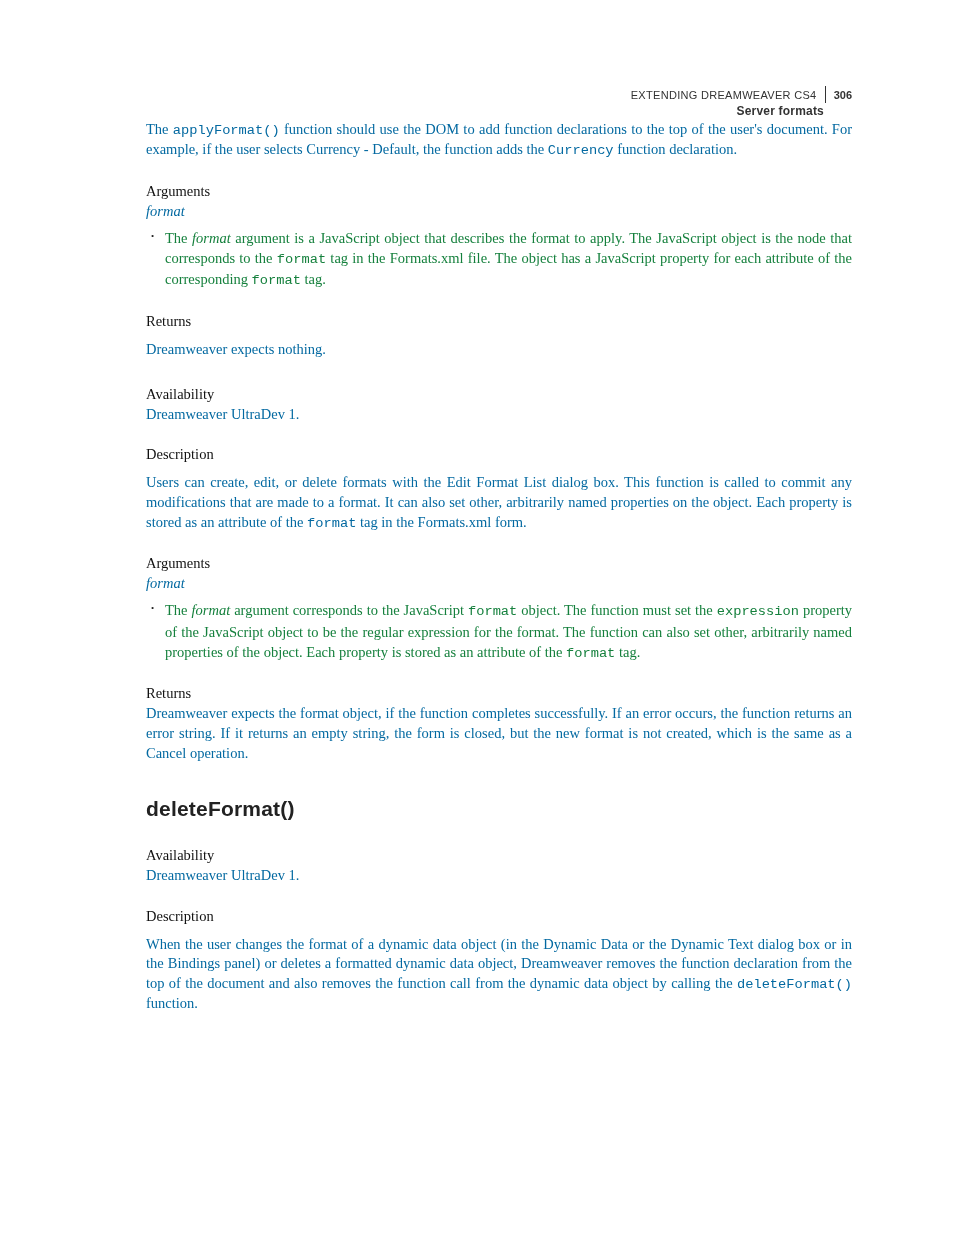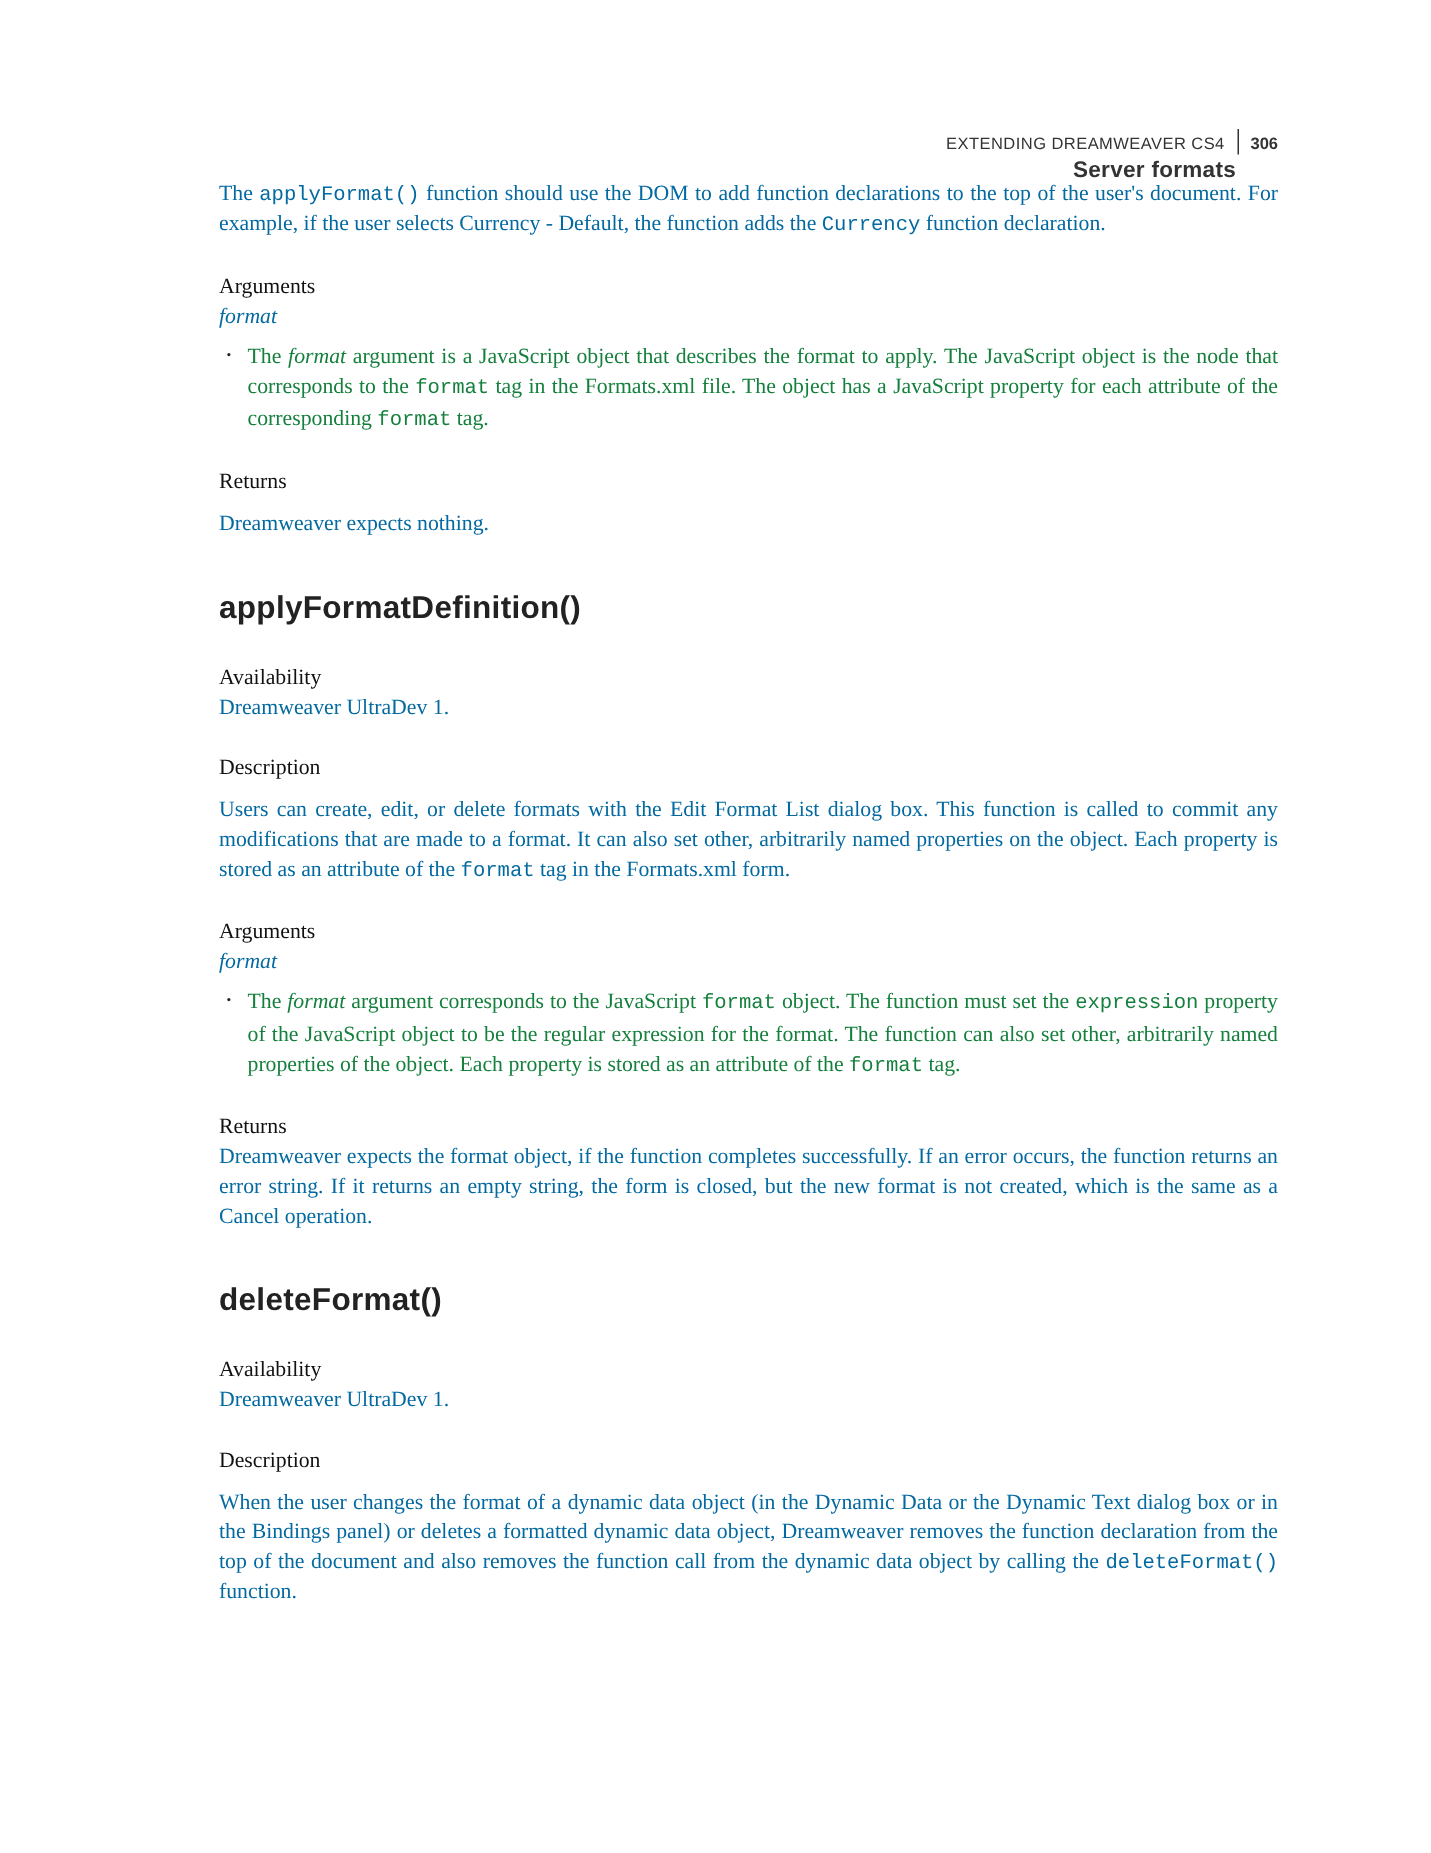--- a/index.html
+++ b/index.html
@@ -28,21 +28,21 @@
   }
   .header .line1 .prod { letter-spacing: 0.3px; }
   .header .line1 .divider {
     display: inline-block;
     border-left: 1px solid #333;
     height: 17px;
     vertical-align: -4px;
     margin: 0 5px 0 5px;
   }
   .header .line1 .pg { font-weight: 700; }
-  .header .line2 { font-weight: 700; font-size: 15px; padding-right: 28px; letter-spacing: 0.2px; }
+  .header .line2 { font-weight: 700; font-size: 12px; padding-right: 28px; letter-spacing: 0.2px; }
   .content { margin-top: 74px; }
   p.body {
     font-size: 14.5px;
     line-height: 1.35;
     margin: 0 0 6px 0;
     text-align: justify;
     color: #0369a1;
   }
   .sect-title {
     font-family: "Minion Pro", "Times New Roman", Georgia, serif;
@@ -104,21 +104,20 @@
     <p class="body italic" style="margin-top:2px;">format</p>
     <ul class="bul">
       <li>
         <span>The </span><span class="italic">format</span><span> argument is a JavaScript object that describes the format to apply. The JavaScript object is the node that corresponds to the </span><code>format</code><span> tag in the Formats.xml file. The object has a JavaScript property for each attribute of the corresponding </span><code>format</code><span> tag.</span>
       </li>
     </ul>
 
     <div class="sect-title">Returns</div>
     <p class="body" style="margin-top:10px;font-family:Liberation Serif, serif;">Dreamweaver expects nothing.</p>
 
-    <h2 class="fn">applyFormatDefinition()</h2>
 
     <div class="sect-title" style="margin-top:26px;">Availability</div>
     <p class="body" style="margin-top:2px;">Dreamweaver UltraDev 1.</p>
 
     <div class="sect-title">Description</div>
     <div class="gap-sm"></div>
     <p class="body">
       <span>Users can create, edit, or delete formats with the Edit Format List dialog box. This function is called to commit any modifications that are made to a format. It can also set other, arbitrarily named properties on the object. Each property is stored as an attribute of the </span><code>format</code><span> tag in the Formats.xml form.</span>
     </p>
 

